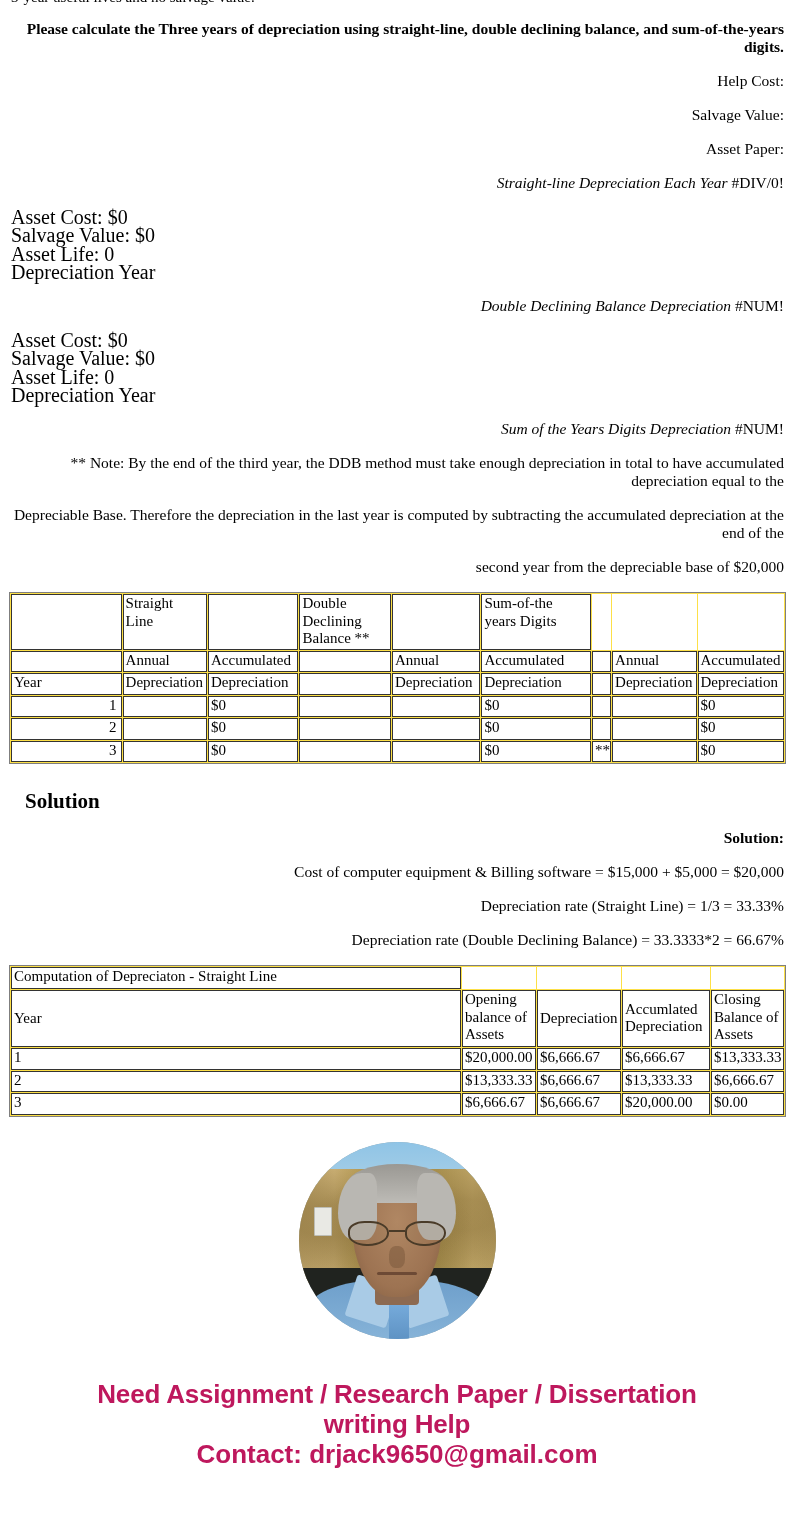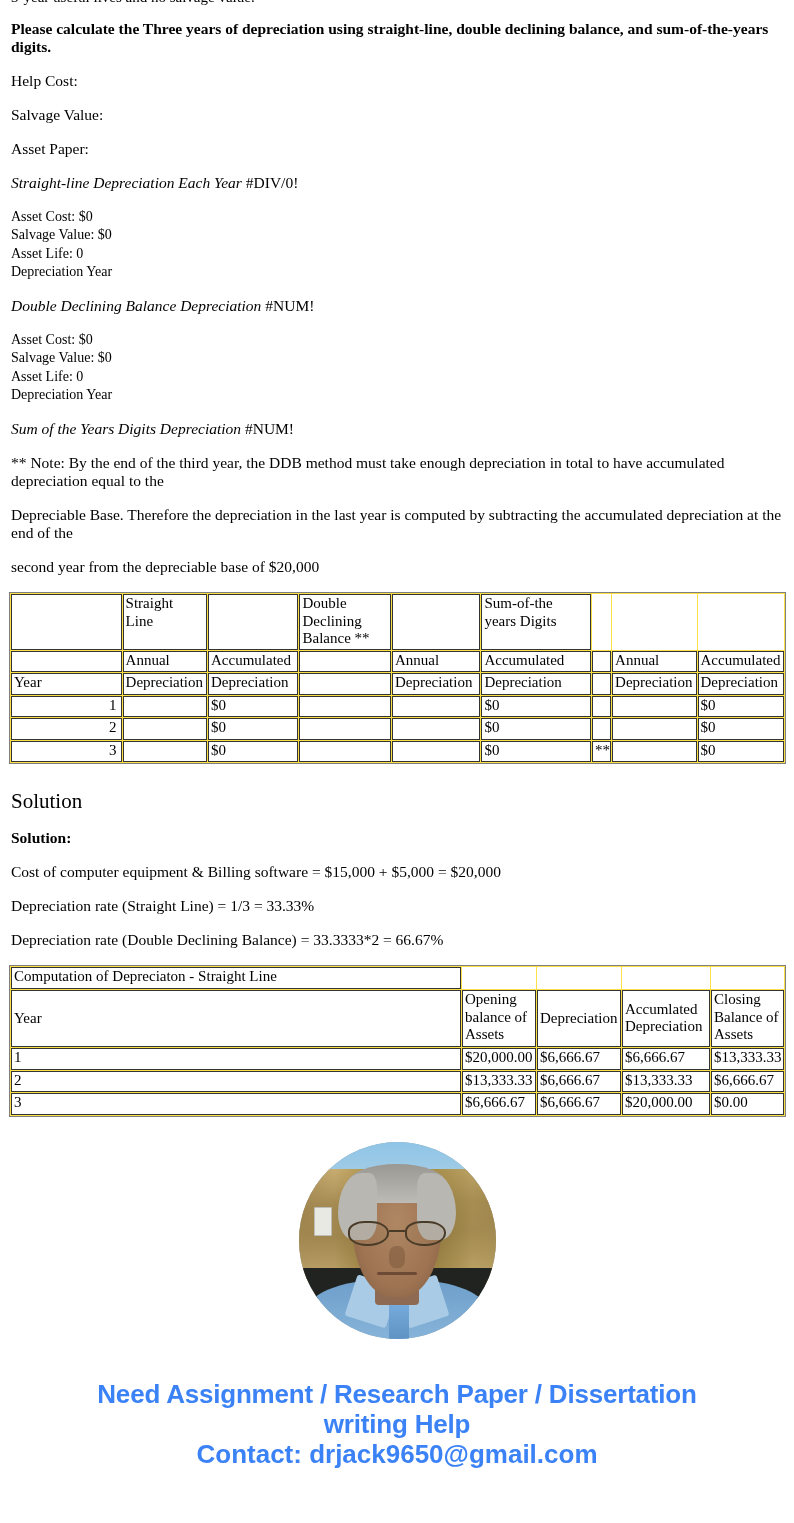--- a/index.html
+++ b/index.html
@@ -22,31 +22,32 @@
     overflow: hidden;
     position: relative;
   }
   .clip-top span { position: relative; top: -11px; display: block; white-space: nowrap; }
 
   p.body {
     font-size: 15.5px;
     line-height: 18px;
     margin: 0 0 16px 11px;
     padding-right: 10px;
+    text-align: right;
   }
   p.bold { font-weight: bold; }
   .ital-plain { font-style: italic; }
 
-  .lines { font-size: 14px; line-height: 18.3px; margin: 0 8px 16px 11px; }
+  .lines { font-size: 20px; line-height: 18.3px; margin: 0 8px 16px 11px; }
 
   h2.solution {
     font-size: 21px;
     line-height: 24px;
-    font-weight: normal;
-    margin: 0 0 16px 11px;
+    font-weight: bold;
+    margin: 0 0 16px 25px;
   }
 
   
   table.grid {
     border-collapse: separate;
     border-spacing: 1px;
     margin: 0 0 0 9px;
     border: 1px solid #7f7f7f;
     background: #fde047;
     font-size: 15px;
@@ -128,21 +129,21 @@
     background: #6d4a35; border-radius: 2px; }
   .av-nose { position: absolute; left: 46%; top: 53%; width: 8%; height: 11%;
     background: rgba(120,86,58,.5); border-radius: 40%; }
 
   
   .footer {
     margin-top: 36px;
     text-align: center;
     font-family: "Liberation Sans", sans-serif;
     font-weight: bold;
-    color: #3b82f6;
+    color: #be185d;
     line-height: 30px;
     padding: 0 12px 18px 12px;
   }
   .footer .l1 { font-size: 26px; letter-spacing: -0.2px; }
   .footer .l2 { font-size: 26px; }
 </style>
 </head>
 <body>
 
 <div class="page">

